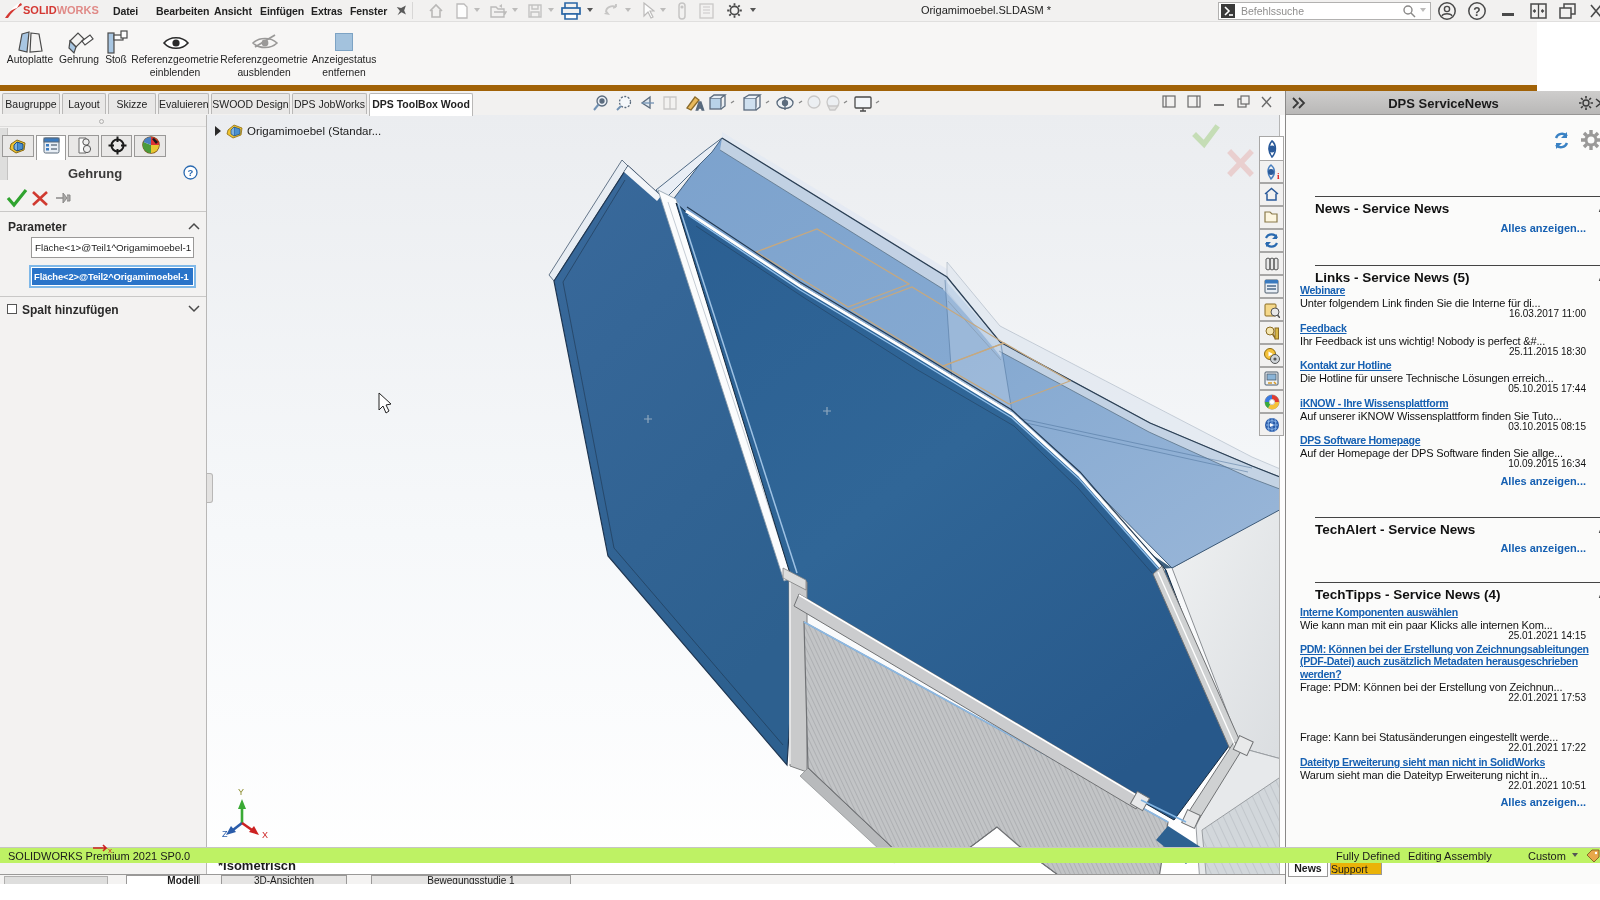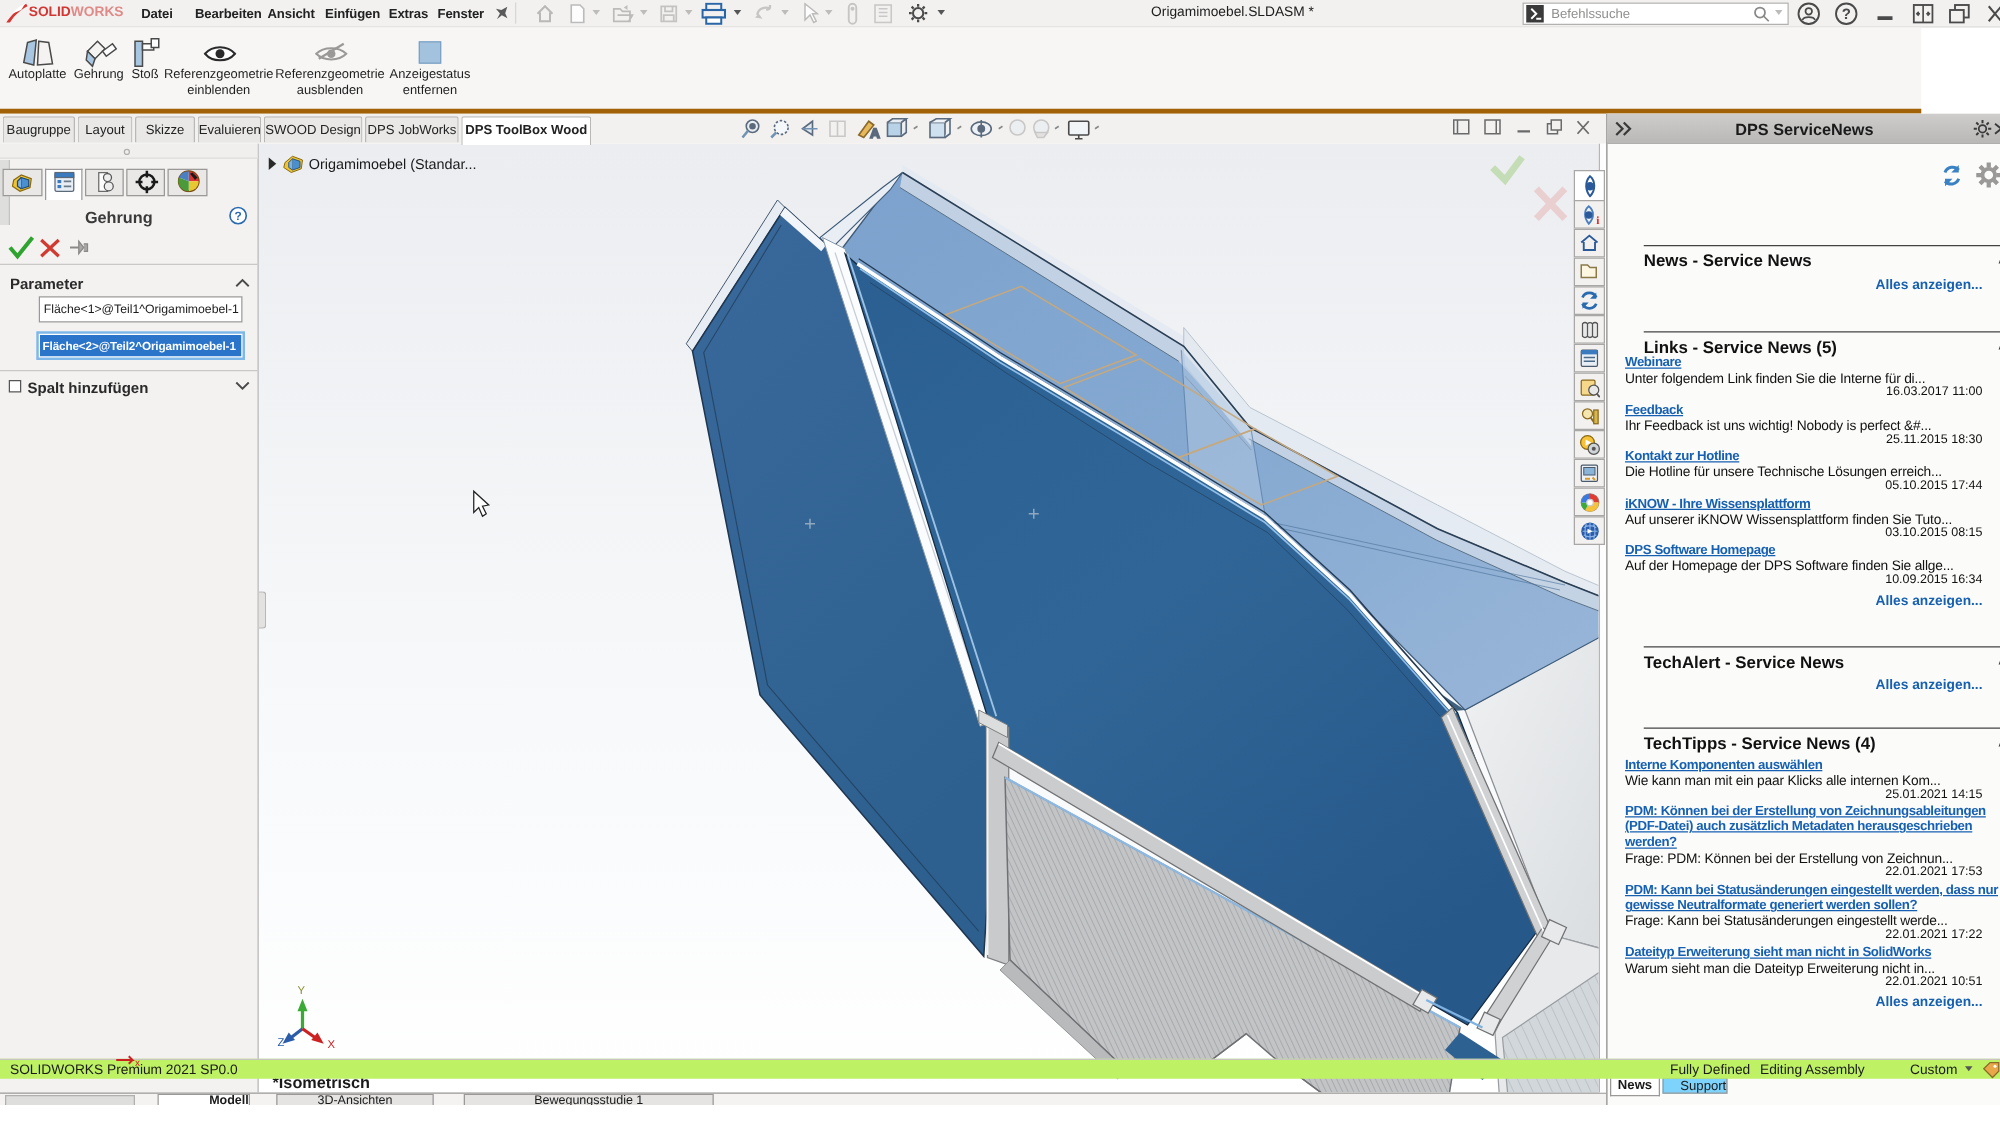--- a/index.html
+++ b/index.html
@@ -3,21 +3,21 @@
 <style>
 *{margin:0;padding:0;box-sizing:border-box}
 html,body{width:1600px;height:900px;overflow:hidden;font-family:"Liberation Sans",sans-serif;background:#fff}
 .abs{position:absolute}
 #page{position:relative;width:1600px;height:900px}
 
 #titlebar{position:absolute;left:0;top:0;width:1600px;height:22px;background:#f2f1f0;border-bottom:1px solid #e0dfde}
 .menu{position:absolute;top:5px;font-size:10.5px;font-weight:700;color:#222;letter-spacing:-0.1px}
 .dd{position:absolute;top:8px;width:0;height:0;border-left:3.5px solid transparent;border-right:3.5px solid transparent;border-top:4px solid #bdbcbb}
 
-#ribbon{position:absolute;left:0;top:22px;width:1537px;height:69px;background:#f7f6f5;border-bottom:4px solid #a16207}
+#ribbon{position:absolute;left:0;top:22px;width:1537px;height:69px;background:#f7f6f5;border-bottom:6px solid #a16207}
 .riblabel{position:absolute;top:31px;font-size:10.3px;line-height:13px;color:#1f1f1f;text-align:center;white-space:nowrap}
 
 #tabrow{position:absolute;left:0;top:91px;width:1600px;height:24px;background:#f2f1f0}
 .ctab{position:absolute;top:2px;height:21px;background:#e9e8e7;border:1px solid #b9b8b7;border-bottom:none;font-size:10.5px;color:#222;text-align:center;line-height:20px;border-radius:2px 2px 0 0;white-space:nowrap;overflow:hidden}
 .ctab.active{background:#fff;height:23px;font-weight:700;z-index:3}
 
 #leftpanel{position:absolute;left:0;top:115px;width:207px;height:759px;background:#f3f2f1;border-right:1px solid #b8b7b6}
 .pmtab{position:absolute;top:135px;width:31px;height:22px;background:#e9e8e7;border:1px solid #9a9998}
 .pmtab.active{background:#fff;height:25px;border-bottom:none;z-index:2}
 
@@ -584,31 +584,30 @@
   <div class="sect" style="top:426px">TechAlert - Service News<span class="chev" style="top:6px;right:0">˄</span></div>
   <div class="alles" style="top:451px">Alles anzeigen...</div>
 
   <div class="sect" style="top:491px">TechTipps - Service News (4)<span class="chev" style="top:6px;right:0">˄</span></div>
   <div class="abs lnk" style="left:14px;top:515px">Interne Komponenten auswählen</div>
   <div class="abs desc" style="left:14px;top:528px">Wie kann man mit ein paar Klicks alle internen Kom...</div>
   <div class="abs date" style="right:14px;top:539px">25.01.2021 14:15</div>
   <div class="abs lnk" style="left:14px;top:552px;line-height:12.3px">PDM: Können bei der Erstellung von Zeichnungsableitungen<br>(PDF-Datei) auch zusätzlich Metadaten herausgeschrieben<br>werden?</div>
   <div class="abs desc" style="left:14px;top:590px">Frage: PDM: Können bei der Erstellung von Zeichnun...</div>
   <div class="abs date" style="right:14px;top:601px">22.01.2021 17:53</div>
-  <div class="abs lnk" style="left:14px;top:615px;line-height:12.3px">PDM: Kann bei Statusänderungen eingestellt werden, dass nur<br>gewisse Neutralformate generiert werden sollen?</div>
   <div class="abs desc" style="left:14px;top:640px">Frage: Kann bei Statusänderungen eingestellt werde...</div>
   <div class="abs date" style="right:14px;top:651px">22.01.2021 17:22</div>
   <div class="abs lnk" style="left:14px;top:665px">Dateityp Erweiterung sieht man nicht in SolidWorks</div>
   <div class="abs desc" style="left:14px;top:678px">Warum sieht man die Dateityp Erweiterung nicht in...</div>
   <div class="abs date" style="right:14px;top:689px">22.01.2021 10:51</div>
   <div class="alles" style="top:705px">Alles anzeigen...</div>
 
   <div class="abs" style="left:0;top:769px;width:315px;height:16px;border-top:1px solid #9a9998">
     <div class="abs" style="left:2px;top:1px;width:40px;height:15px;background:#fff;border:1px solid #9a9998;border-top:none;font-size:10.5px;font-weight:700;text-align:center;color:#1a1a1a">News</div>
-    <div class="abs" style="left:44px;top:1px;width:52px;height:13px;background:#7dd3fc;border:1px solid #9a9998;font-size:10.5px;text-align:right;color:#1a1a1a">Support</div>
+    <div class="abs" style="left:44px;top:1px;width:52px;height:13px;background:#eab308;border:1px solid #9a9998;font-size:10.5px;text-align:left;color:#1a1a1a">Support</div>
   </div>
   <div class="abs" style="left:306px;top:758px;width:9px;height:11px;background:#5a8fd4"></div>
 </div>
 <div id="statusbar">
   <div class="abs" style="left:8px;top:2px">SOLIDWORKS Premium 2021 SP0.0</div>
   <div class="abs" style="left:1336px;top:2px">Fully Defined</div>
   <div class="abs" style="left:1408px;top:2px">Editing Assembly</div>
   <div class="abs" style="left:1528px;top:2px">Custom</div>
   <div class="abs" style="left:1572px;top:5px;width:4px;height:4px;border-left:3px solid transparent;border-right:3px solid transparent;border-top:4px solid #555"></div>
   <svg class="abs" style="left:1586px;top:1px" width="14" height="14" viewBox="0 0 14 14">

